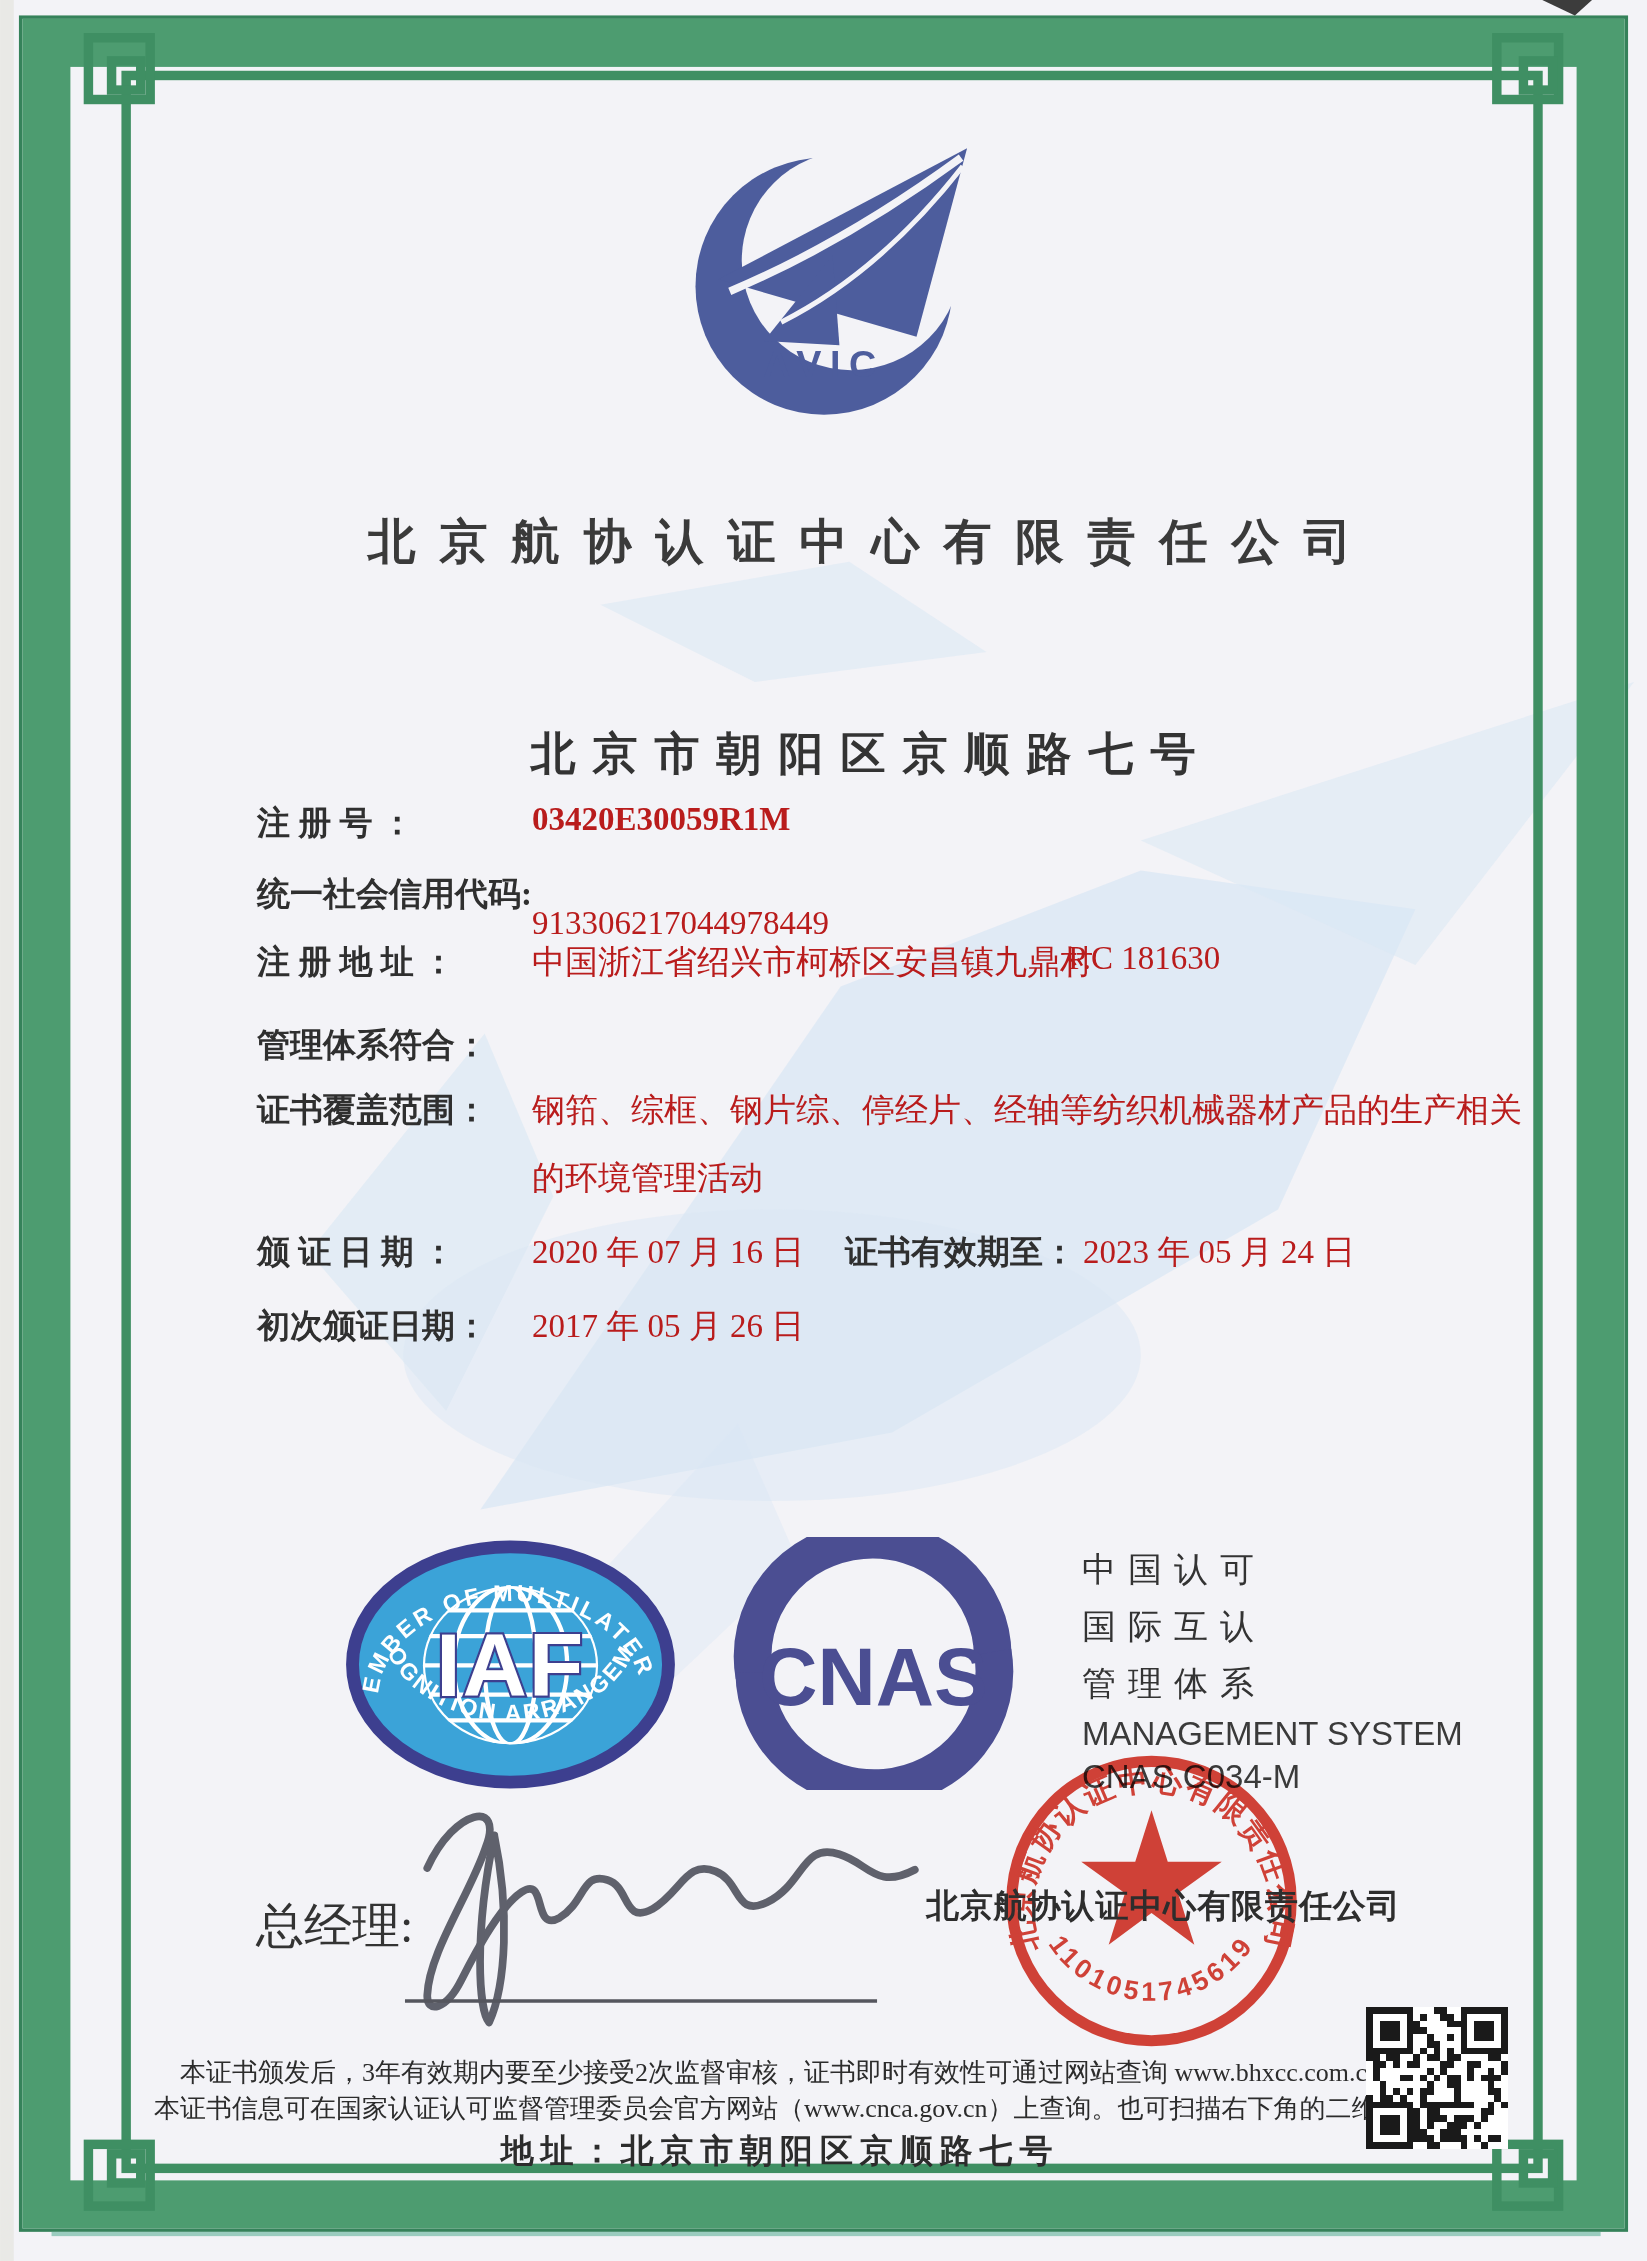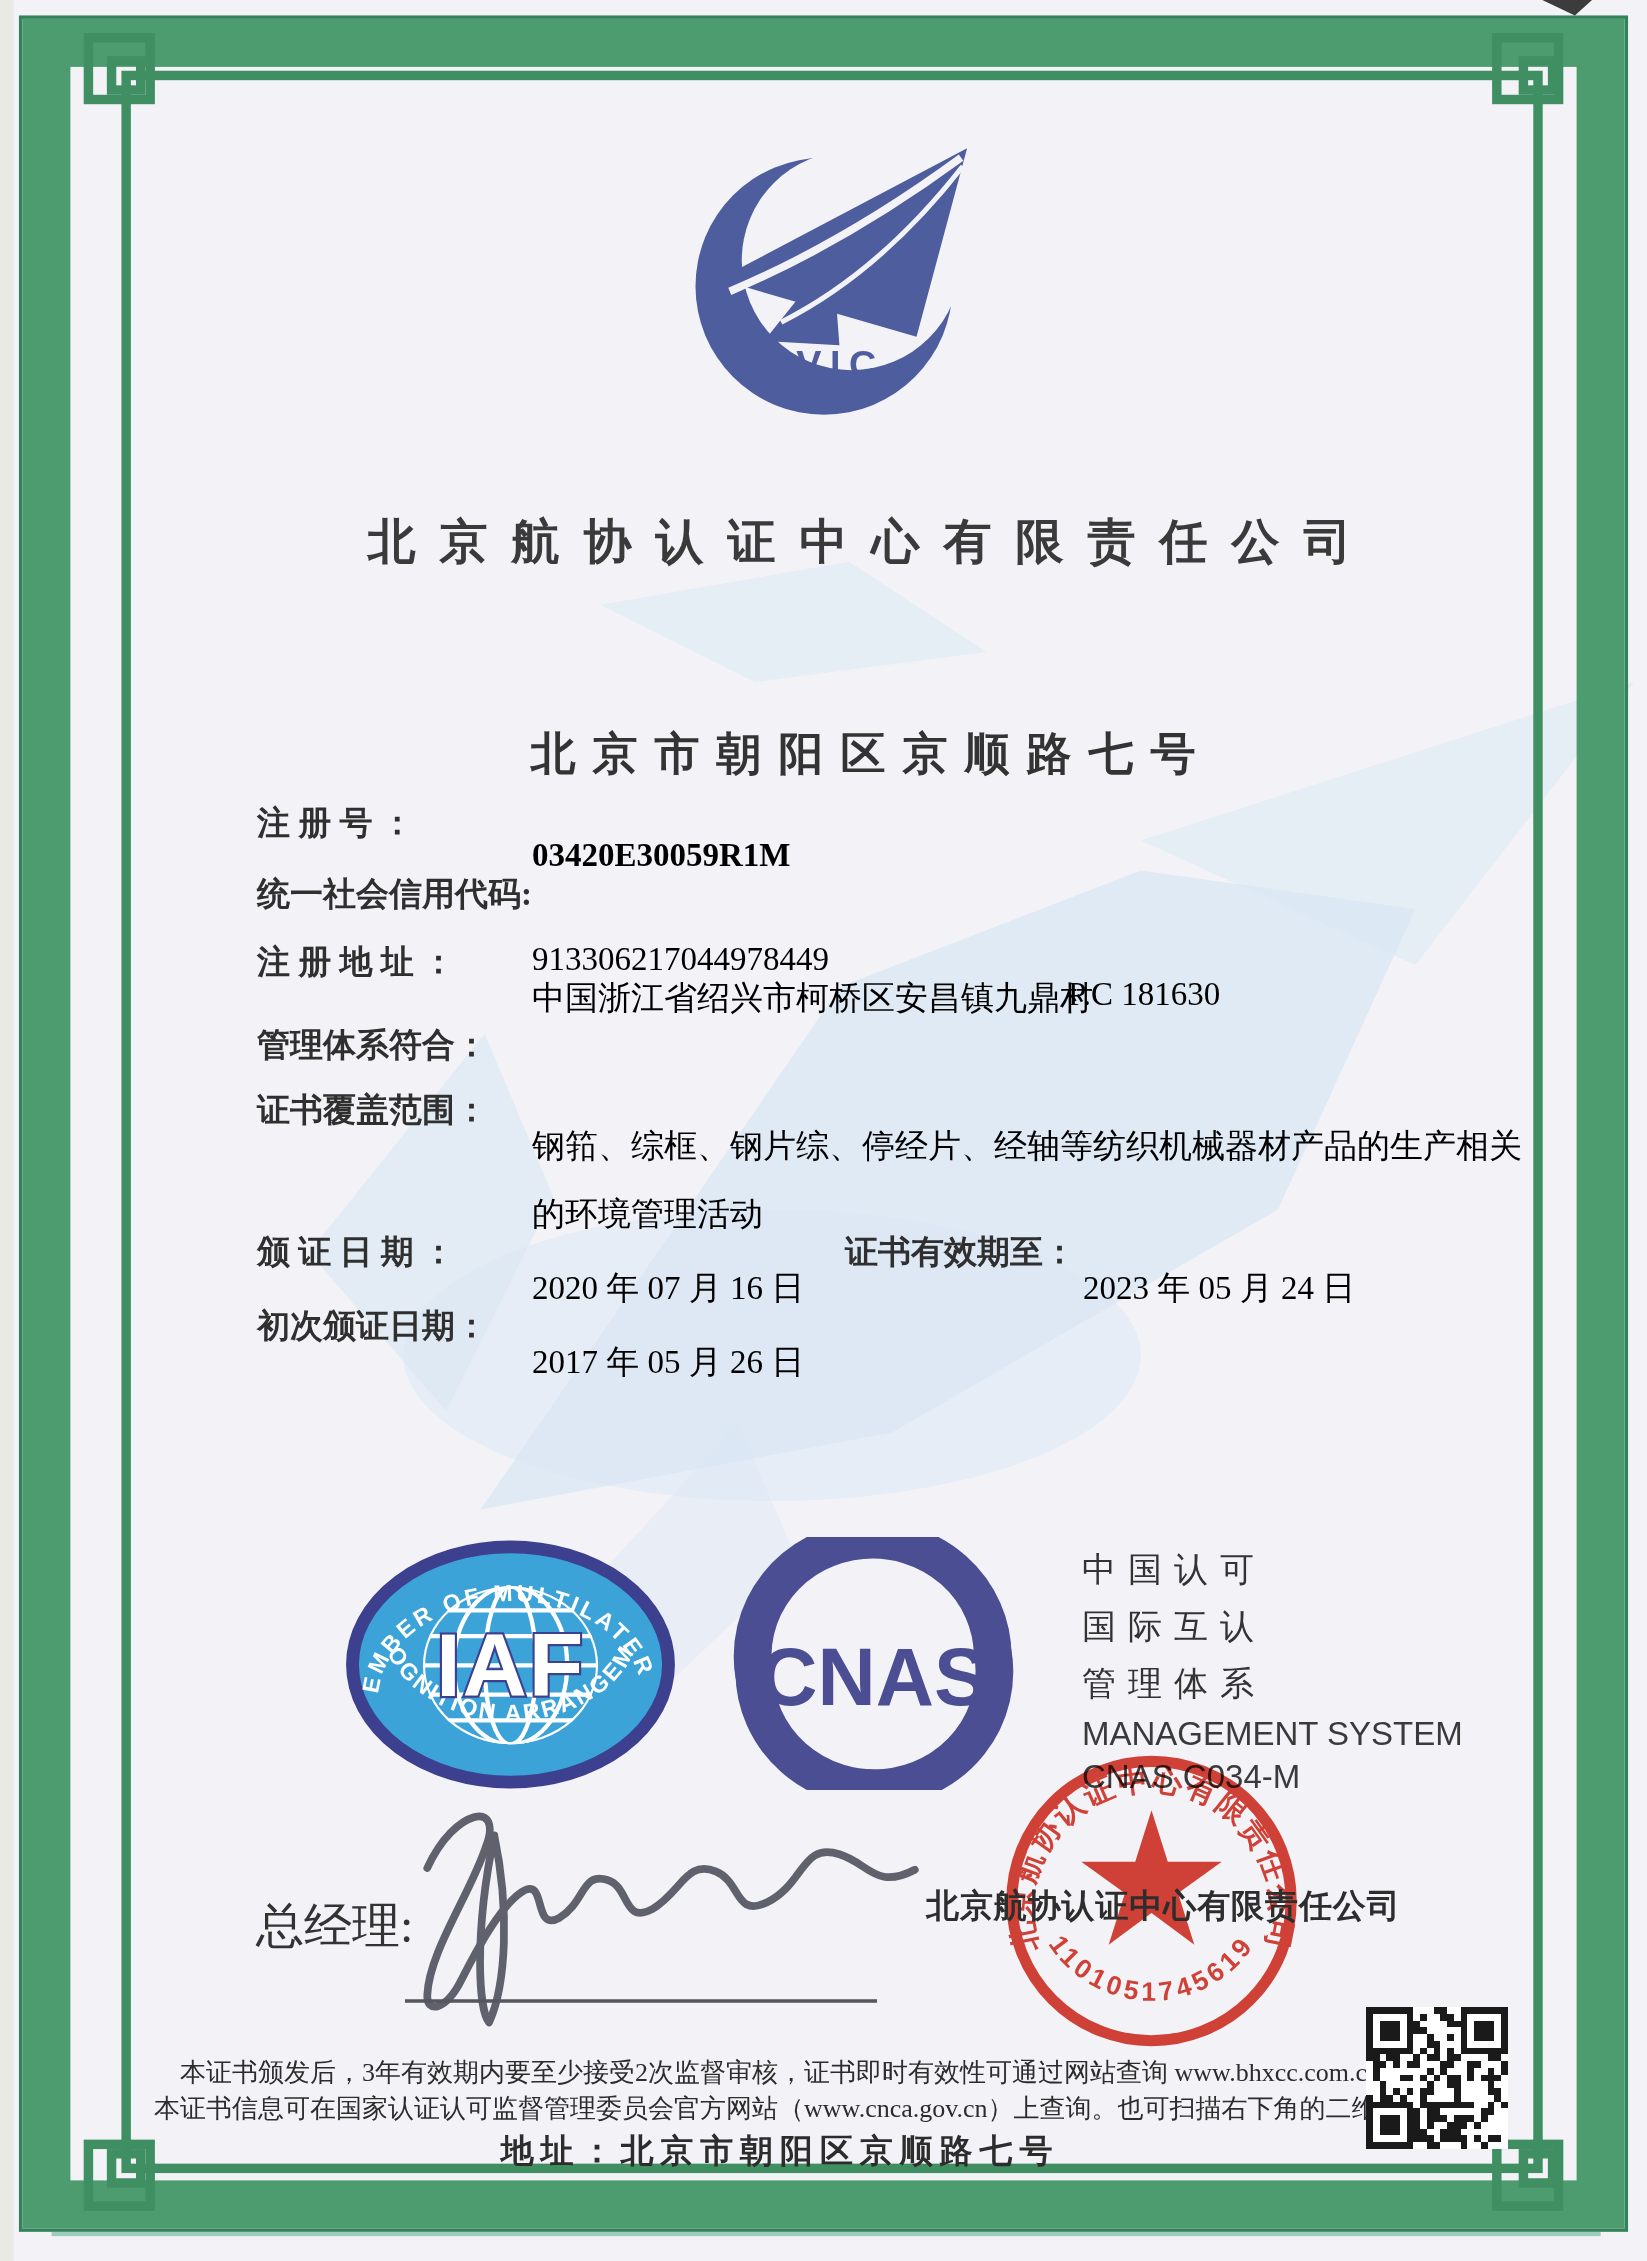--- a/index.html
+++ b/index.html
@@ -7,21 +7,21 @@
         font-family:"Liberation Serif","DejaVu Serif",serif;color:#2e2e2e;padding-left:32px;}
   .abs{position:absolute;}
   .nowrap{white-space:nowrap;}
   svg{display:block;}
   
   .issuer-line{width:100%;text-align:center;font-size:48px;font-weight:bold;letter-spacing:24px;color:#3a3a3a;}
   .cert-title{width:100%;text-align:center;font-size:74px;font-weight:bold;letter-spacing:17px;color:#383838;
               text-shadow:1.7px 1.7px 0 rgba(120,120,120,.35);}
   .company-line{width:100%;text-align:center;font-size:45px;font-weight:bold;letter-spacing:17px;color:#333;}
   .f-label{font-size:33px;font-weight:bold;color:#2f2f2f;}
-  .f-value{font-size:33px;color:#000000;margin-top:36px;}
+  .f-value{font-size:33px;color:#b91c1c;}
   .f-value.bold{font-weight:bold;}
   .acc-cn{font-size:34px;letter-spacing:12px;color:#333;line-height:57px;}
   .acc-en{font-family:"Liberation Sans","DejaVu Sans",sans-serif;font-size:33px;color:#3a3a3a;line-height:43px;}
   .gm-label{font-size:48px;font-weight:normal;color:#333;}
   .overprint{font-size:33px;font-weight:bold;letter-spacing:0.9px;color:#2d2d2d;}
   .footer-line{width:1252px;left:154px;text-align:center;font-size:26px;color:#2c2c2c;}
   .footer-addr{width:1252px;left:154px;text-align:center;font-size:33px;font-weight:bold;letter-spacing:6.9px;color:#2c2c2c;}
   .seal-wrap{mix-blend-mode:multiply;opacity:.95;}
   .wm{position:absolute;left:0;top:0;}
 </style>

